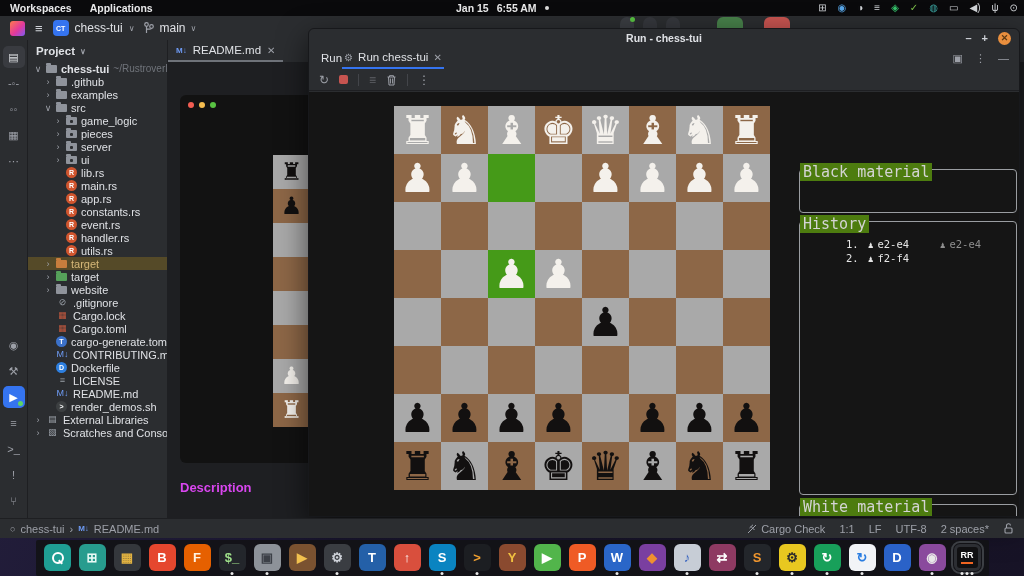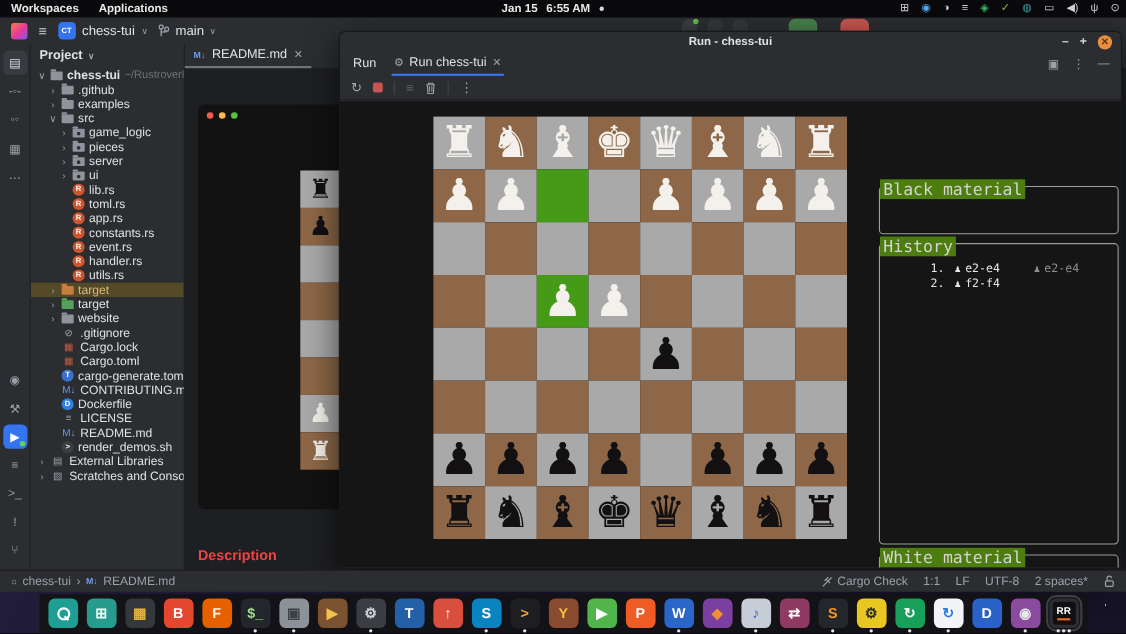--- a/index.html
+++ b/index.html
@@ -66,30 +66,30 @@
   .etab{height:22px;display:flex;align-items:center;gap:6px;padding:0 8px;color:#dfe1e5;font-size:11.5px;
     border-bottom:2px solid #6f737a;}
   .etab .close{color:#9da0a8;font-size:10px;}
   .md-ico{color:#6e9bf5;font-size:8px;font-weight:bold;}
   .demo-img{position:absolute;left:12px;top:55px;width:150px;height:368px;background:#121212;border-radius:6px 0 0 6px;}
   .tl{position:absolute;left:8px;top:7px;display:flex;gap:5px;}
   .tl i{width:6px;height:6px;border-radius:50%;display:block;}
   .demo-col{position:absolute;left:93px;top:60px;width:37px;}
   .dsq{width:37px;height:34px;display:flex;align-items:center;justify-content:center;
     font-family:"DejaVu Sans",sans-serif;font-size:24px;line-height:1;}
-  .desc-head{position:absolute;left:12px;top:457px;font-size:13px;font-weight:bold;color:#ef4444;}
+  .desc-head{position:absolute;left:12px;top:440px;font-size:13px;font-weight:bold;color:#d946ef;}
   
   .runwin{position:absolute;left:308px;top:28px;width:712px;height:489px;background:#2b2d30;
     border:1px solid #17181b;border-radius:6px 6px 0 0;box-shadow:0 10px 30px rgba(0,0,0,.6);z-index:10;overflow:hidden;}
   .rw-title{height:18px;display:flex;align-items:center;justify-content:center;color:#dfe1e5;
     font-size:10.5px;font-weight:bold;position:relative;}
   .rw-ctrls{position:absolute;right:8px;top:0;height:18px;display:flex;gap:10px;align-items:center;color:#cfd2d8;font-size:11px;}
   .close-btn{width:13px;height:13px;border-radius:50%;background:#e98f3e;color:#5c3a14;font-size:9px;
     display:flex;align-items:center;justify-content:center;}
-  .rw-tabs{height:22px;display:flex;align-items:center;gap:14px;padding-left:12px;color:#dfe1e5;font-size:11.5px;position:relative;}
+  .rw-tabs{height:22px;display:flex;align-items:center;padding-left:12px;color:#dfe1e5;font-size:11.5px;position:relative;}
   .rw-tab{display:flex;align-items:center;gap:5px;height:22px;border-bottom:2px solid #3574f0;padding:0 2px;}
   .rw-tab .gear{color:#9da0a8;font-size:10px;}
   .rw-tab .close{color:#9da0a8;font-size:10px;}
   .rw-tabs-right{position:absolute;right:10px;display:flex;gap:12px;color:#9da0a8;font-size:11px;}
   .rw-toolbar{height:22px;display:flex;align-items:center;gap:10px;padding-left:10px;color:#9da0a8;font-size:12px;
     border-bottom:1px solid #1e1f22;}
   .stop-sq{width:9px;height:9px;background:#c75450;border-radius:2px;}
   .tb-dim{opacity:.45;}
   .tb-sep{width:1px;height:12px;background:#43454a;}
   .terminal{position:absolute;left:0;top:63px;right:0;bottom:0;background:#151515;
@@ -275,21 +275,21 @@
           <span>ui</span>
         </div>
         <div class="trow" style="padding-left: 26px;">
           <span class="chev"></span>
           <span class="badge-ico" style="background: rgb(208, 85, 46);">R</span>
           <span>lib.rs</span>
         </div>
         <div class="trow" style="padding-left: 26px;">
           <span class="chev"></span>
           <span class="badge-ico" style="background: rgb(208, 85, 46);">R</span>
-          <span>toml.rs</span>
+          <span>main.rs</span>
         </div>
         <div class="trow" style="padding-left: 26px;">
           <span class="chev"></span>
           <span class="badge-ico" style="background: rgb(208, 85, 46);">R</span>
           <span>app.rs</span>
         </div>
         <div class="trow" style="padding-left: 26px;">
           <span class="chev"></span>
           <span class="badge-ico" style="background: rgb(208, 85, 46);">R</span>
           <span>constants.rs</span>

